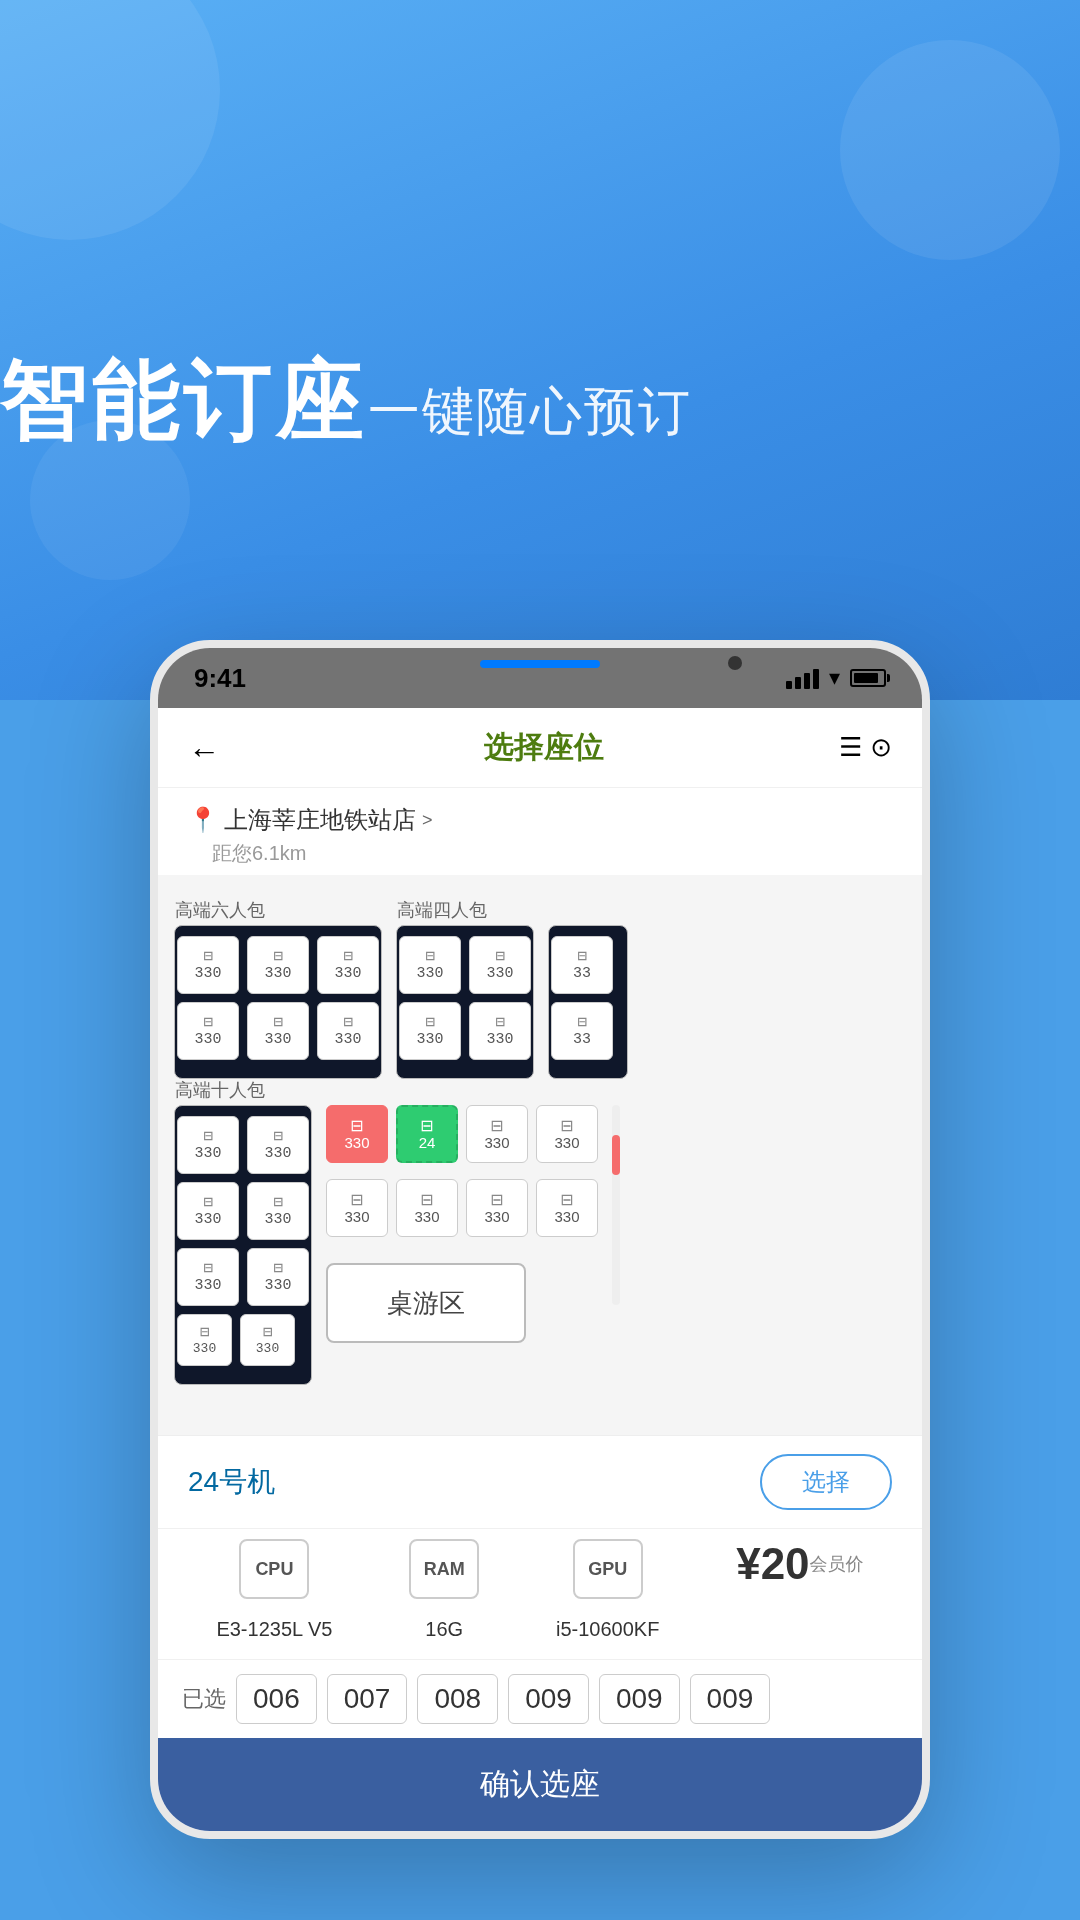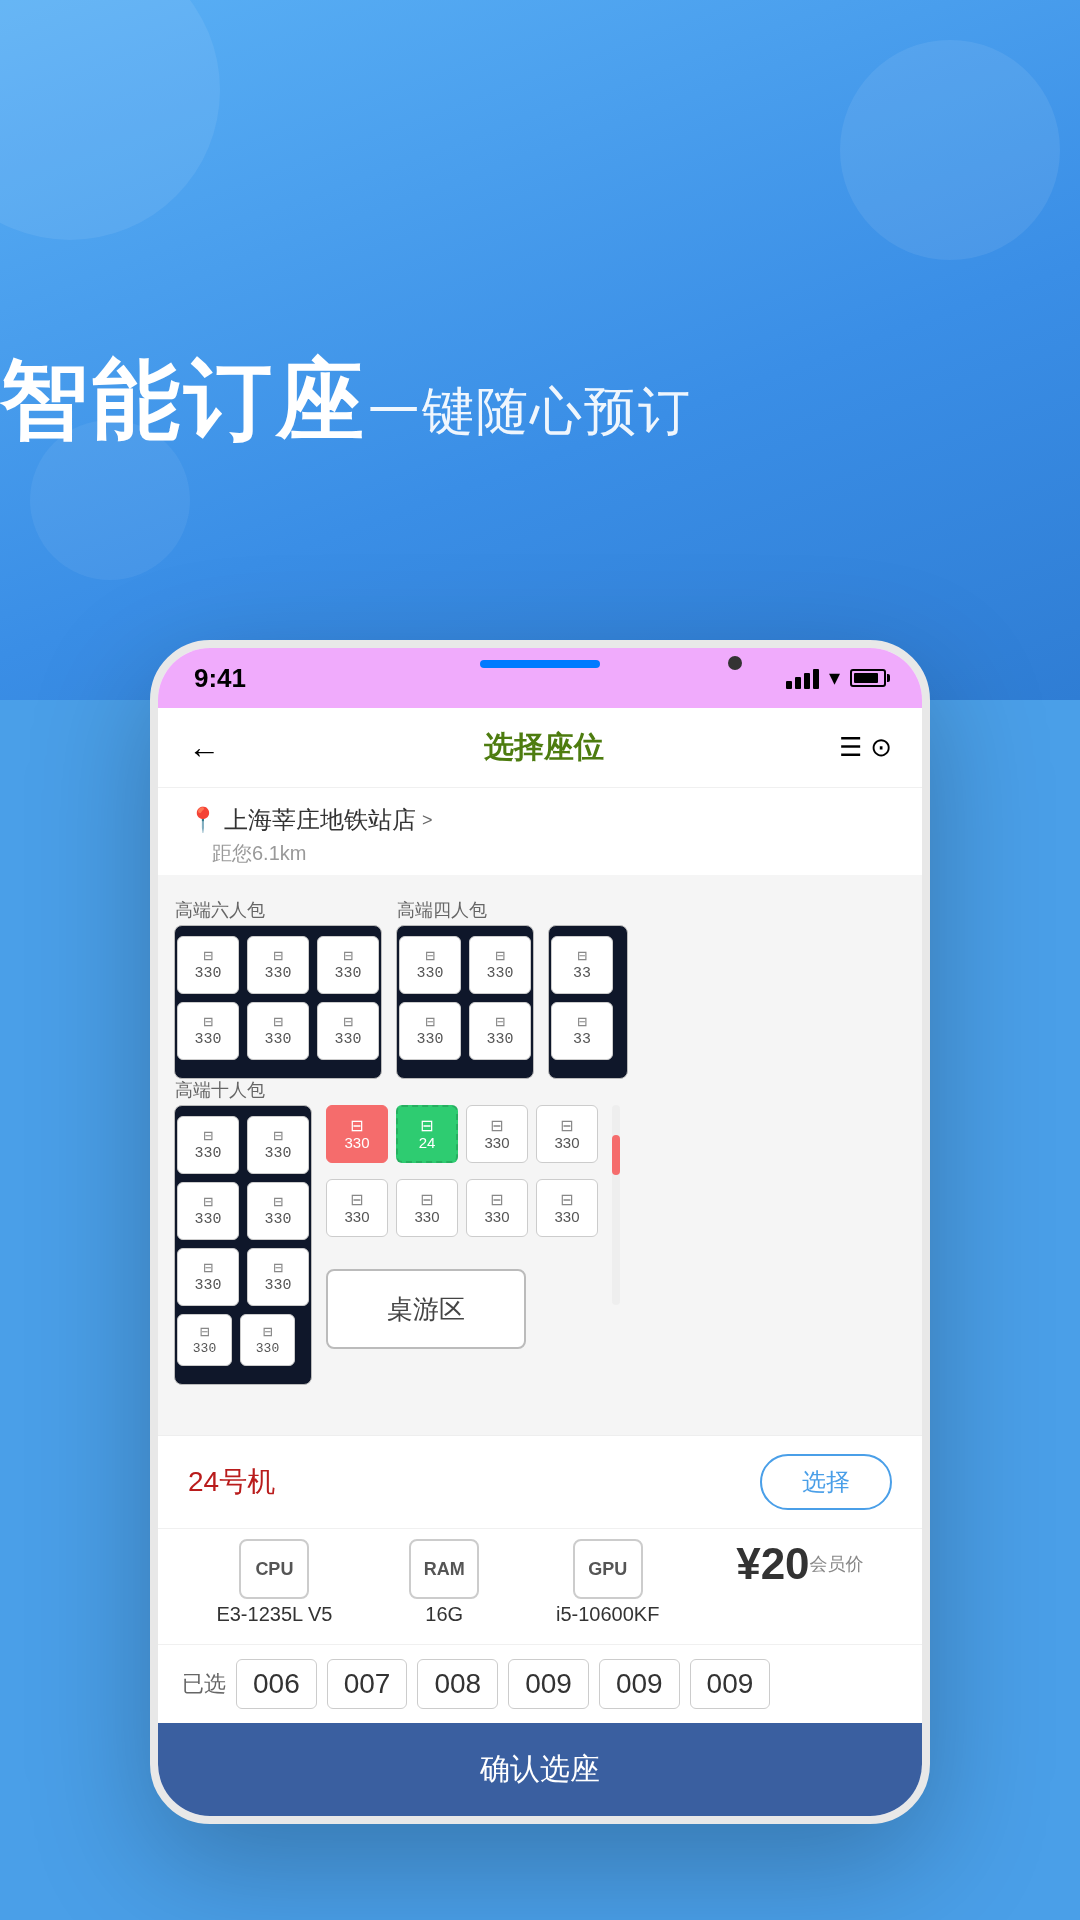--- a/index.html
+++ b/index.html
@@ -76,21 +76,21 @@
       width: 780px;
       background: #f5f5f7;
       border-radius: 60px;
       box-shadow: 0 40px 120px rgba(0,0,0,0.25);
       overflow: hidden;
       border: 8px solid #e8e8e8;
     }
 
     
     .status-bar {
-      background: #f0abfc;
+      background: #737373;
       height: 60px;
       display: flex;
       align-items: center;
       justify-content: space-between;
       padding: 0 36px;
     }
     .status-time {
       font-size: 26px;
       font-weight: 600;
       color: #000;
@@ -301,21 +301,21 @@
     }
     .machine-row {
       display: flex;
       align-items: center;
       justify-content: space-between;
       padding: 18px 30px;
     }
     .machine-label {
       font-size: 28px;
       font-weight: 500;
-      color: #b91c1c;
+      color: #0369a1;
     }
     .select-btn {
       border: 2px solid #4a9fe8;
       border-radius: 40px;
       padding: 10px 40px;
       font-size: 24px;
       color: #4a9fe8;
       background: white;
       cursor: pointer;
     }
@@ -324,21 +324,21 @@
       display: flex;
       align-items: flex-start;
       justify-content: space-around;
       padding: 10px 20px 18px;
       border-top: 1px solid #f0f0f0;
     }
     .spec-item {
       display: flex;
       flex-direction: column;
       align-items: center;
-      gap: 4px;
+      gap: 19px;
     }
     .spec-icon-box {
       width: 70px;
       height: 60px;
       border: 2px solid #ccc;
       border-radius: 8px;
       display: flex;
       align-items: center;
       justify-content: center;
       font-size: 22px;
@@ -406,21 +406,21 @@
       border: 2px solid #bbb;
       border-radius: 8px;
       background: white;
       width: 200px;
       height: 80px;
       display: flex;
       align-items: center;
       justify-content: center;
       font-size: 26px;
       color: #444;
-      margin-top: 16px;
+      margin-top: 10px;
     }
 
     .rooms-bottom-row {
       display: flex;
       gap: 14px;
       margin-top: 16px;
     }
   </style>
 </head>
 <body>

